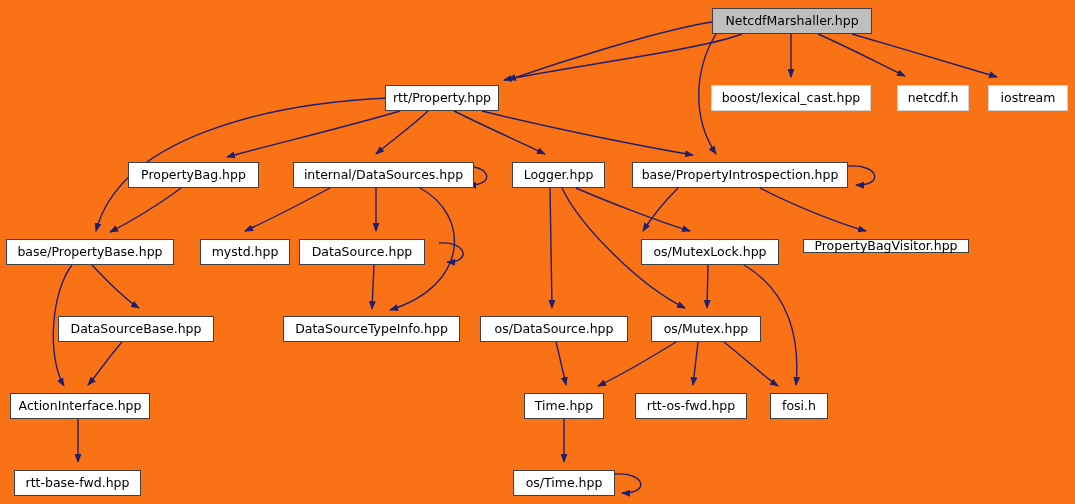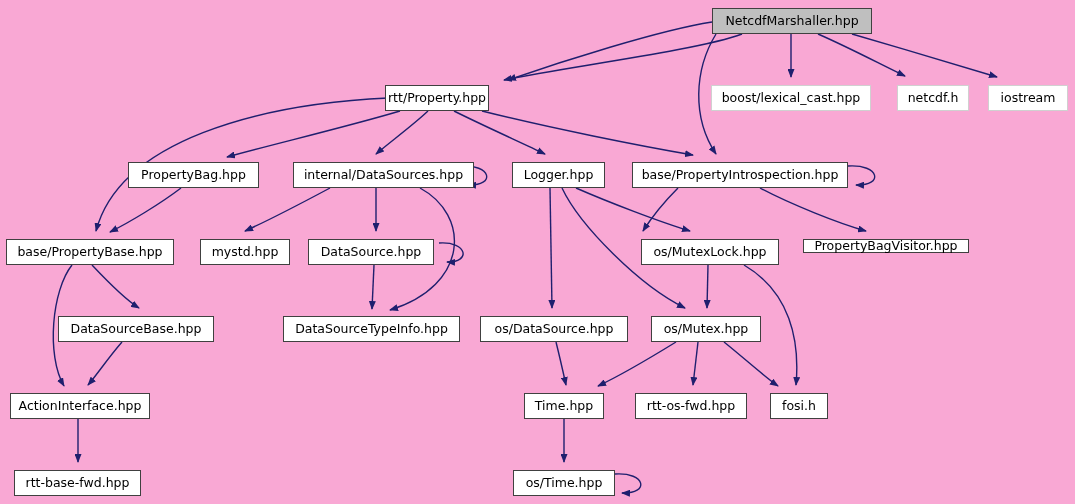--- a/index.html
+++ b/index.html
@@ -1,17 +1,17 @@
 <!DOCTYPE html>
 <html><head>
 <meta charset="utf-8">
 <style>
   html,body{margin:0;padding:0;background:#ffffff;}
   body{font-family:"DejaVu Sans","Liberation Sans",sans-serif;}
-  #graph-root{position:relative;width:1075px;height:504px;background:#f9a8d4;overflow:hidden;}
+  #graph-root{position:relative;width:1075px;height:504px;background:#f97316;overflow:hidden;}
   svg{position:absolute;left:0;top:0;width:1075px;height:504px;}
   .node-box{position:absolute;box-sizing:border-box;display:flex;align-items:center;justify-content:center;
     background:#ffffff;border:1px solid #404040;font-size:12.5px;color:#000;white-space:nowrap;letter-spacing:0px;}
   .node-box.root{background:#bfbfbf;border:1px solid #404040;}
   .node-box.ext{border:1px solid #d0d0d0;background:#ffffff;}
   .node-label{line-height:1;padding:0 6px;}
 </style>
 </head>
 <body>
 
@@ -67,42 +67,42 @@
       </div>
       <div class="node-box ext" style="left: 711px; top: 85px; width: 160px; height: 26px;">
         <span class="node-label">boost/lexical_cast.hpp</span>
       </div>
       <div class="node-box ext" style="left: 897px; top: 85px; width: 72px; height: 26px;">
         <span class="node-label">netcdf.h</span>
       </div>
       <div class="node-box ext" style="left: 988px; top: 85px; width: 80px; height: 26px;">
         <span class="node-label">iostream</span>
       </div>
-      <div class="node-box" style="left: 385px; top: 85px; width: 104px; height: 26px;">
+      <div class="node-box" style="left: 385px; top: 85px; width: 114px; height: 26px;">
         <span class="node-label">rtt/Property.hpp</span>
       </div>
       <div class="node-box" style="left: 128px; top: 162px; width: 131px; height: 26px;">
         <span class="node-label">PropertyBag.hpp</span>
       </div>
       <div class="node-box" style="left: 279px; top: 162px; width: 181px; height: 26px; margin-left: 14px;">
         <span class="node-label">internal/DataSources.hpp</span>
       </div>
       <div class="node-box" style="left: 512px; top: 162px; width: 93px; height: 26px;">
         <span class="node-label">Logger.hpp</span>
       </div>
       <div class="node-box" style="left: 632px; top: 162px; width: 216px; height: 26px;">
         <span class="node-label">base/PropertyIntrospection.hpp</span>
       </div>
       <div class="node-box" style="left: 6px; top: 239px; width: 168px; height: 26px;">
         <span class="node-label">base/PropertyBase.hpp</span>
       </div>
       <div class="node-box" style="left: 200px; top: 239px; width: 90px; height: 26px; align-items: center;">
         <span class="node-label">mystd.hpp</span>
       </div>
-      <div class="node-box" style="left: 308px; top: 239px; width: 126px; height: 26px;">
+      <div class="node-box" style="left: 299px; top: 239px; width: 126px; height: 26px;">
         <span class="node-label">DataSource.hpp</span>
       </div>
       <div class="node-box" style="left: 641px; top: 239px; width: 138px; height: 26px;">
         <span class="node-label">os/MutexLock.hpp</span>
       </div>
       <div class="node-box" style="left: 803px; top: 239px; width: 166px; height: 14px;">
         <span class="node-label">PropertyBagVisitor.hpp</span>
       </div>
       <div class="node-box" style="left: 58px; top: 316px; width: 156px; height: 26px;">
         <span class="node-label">DataSourceBase.hpp</span>

